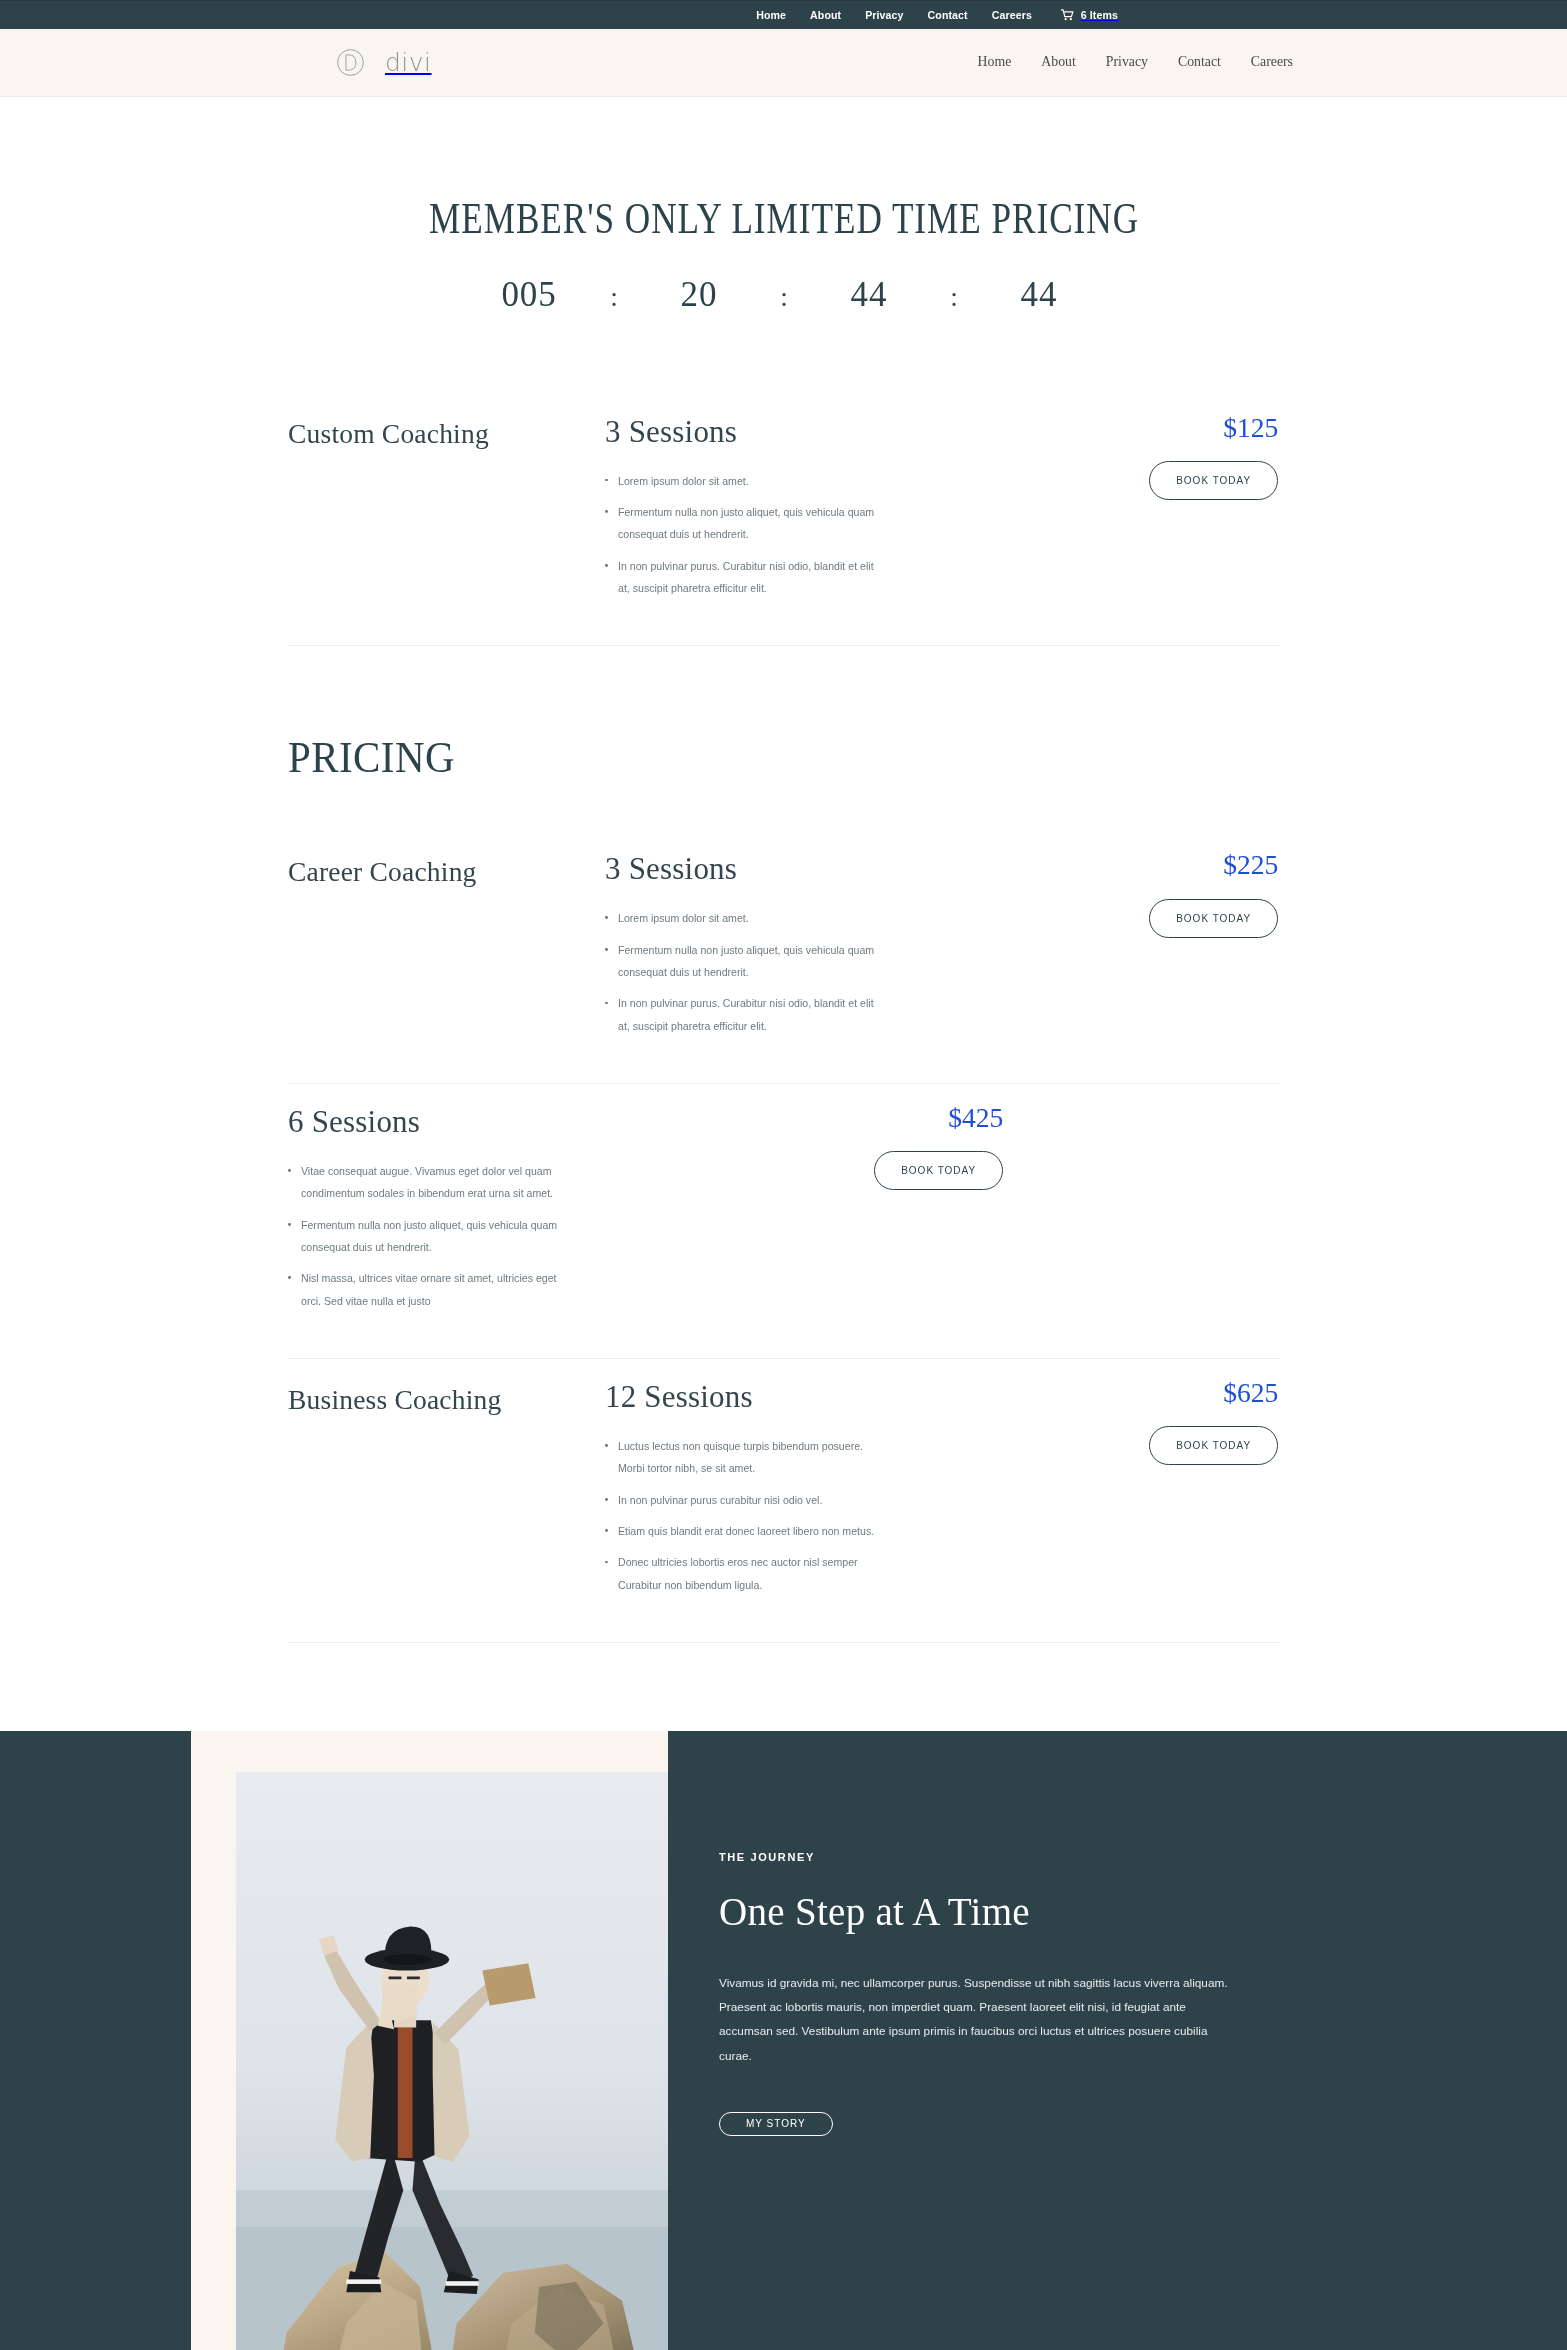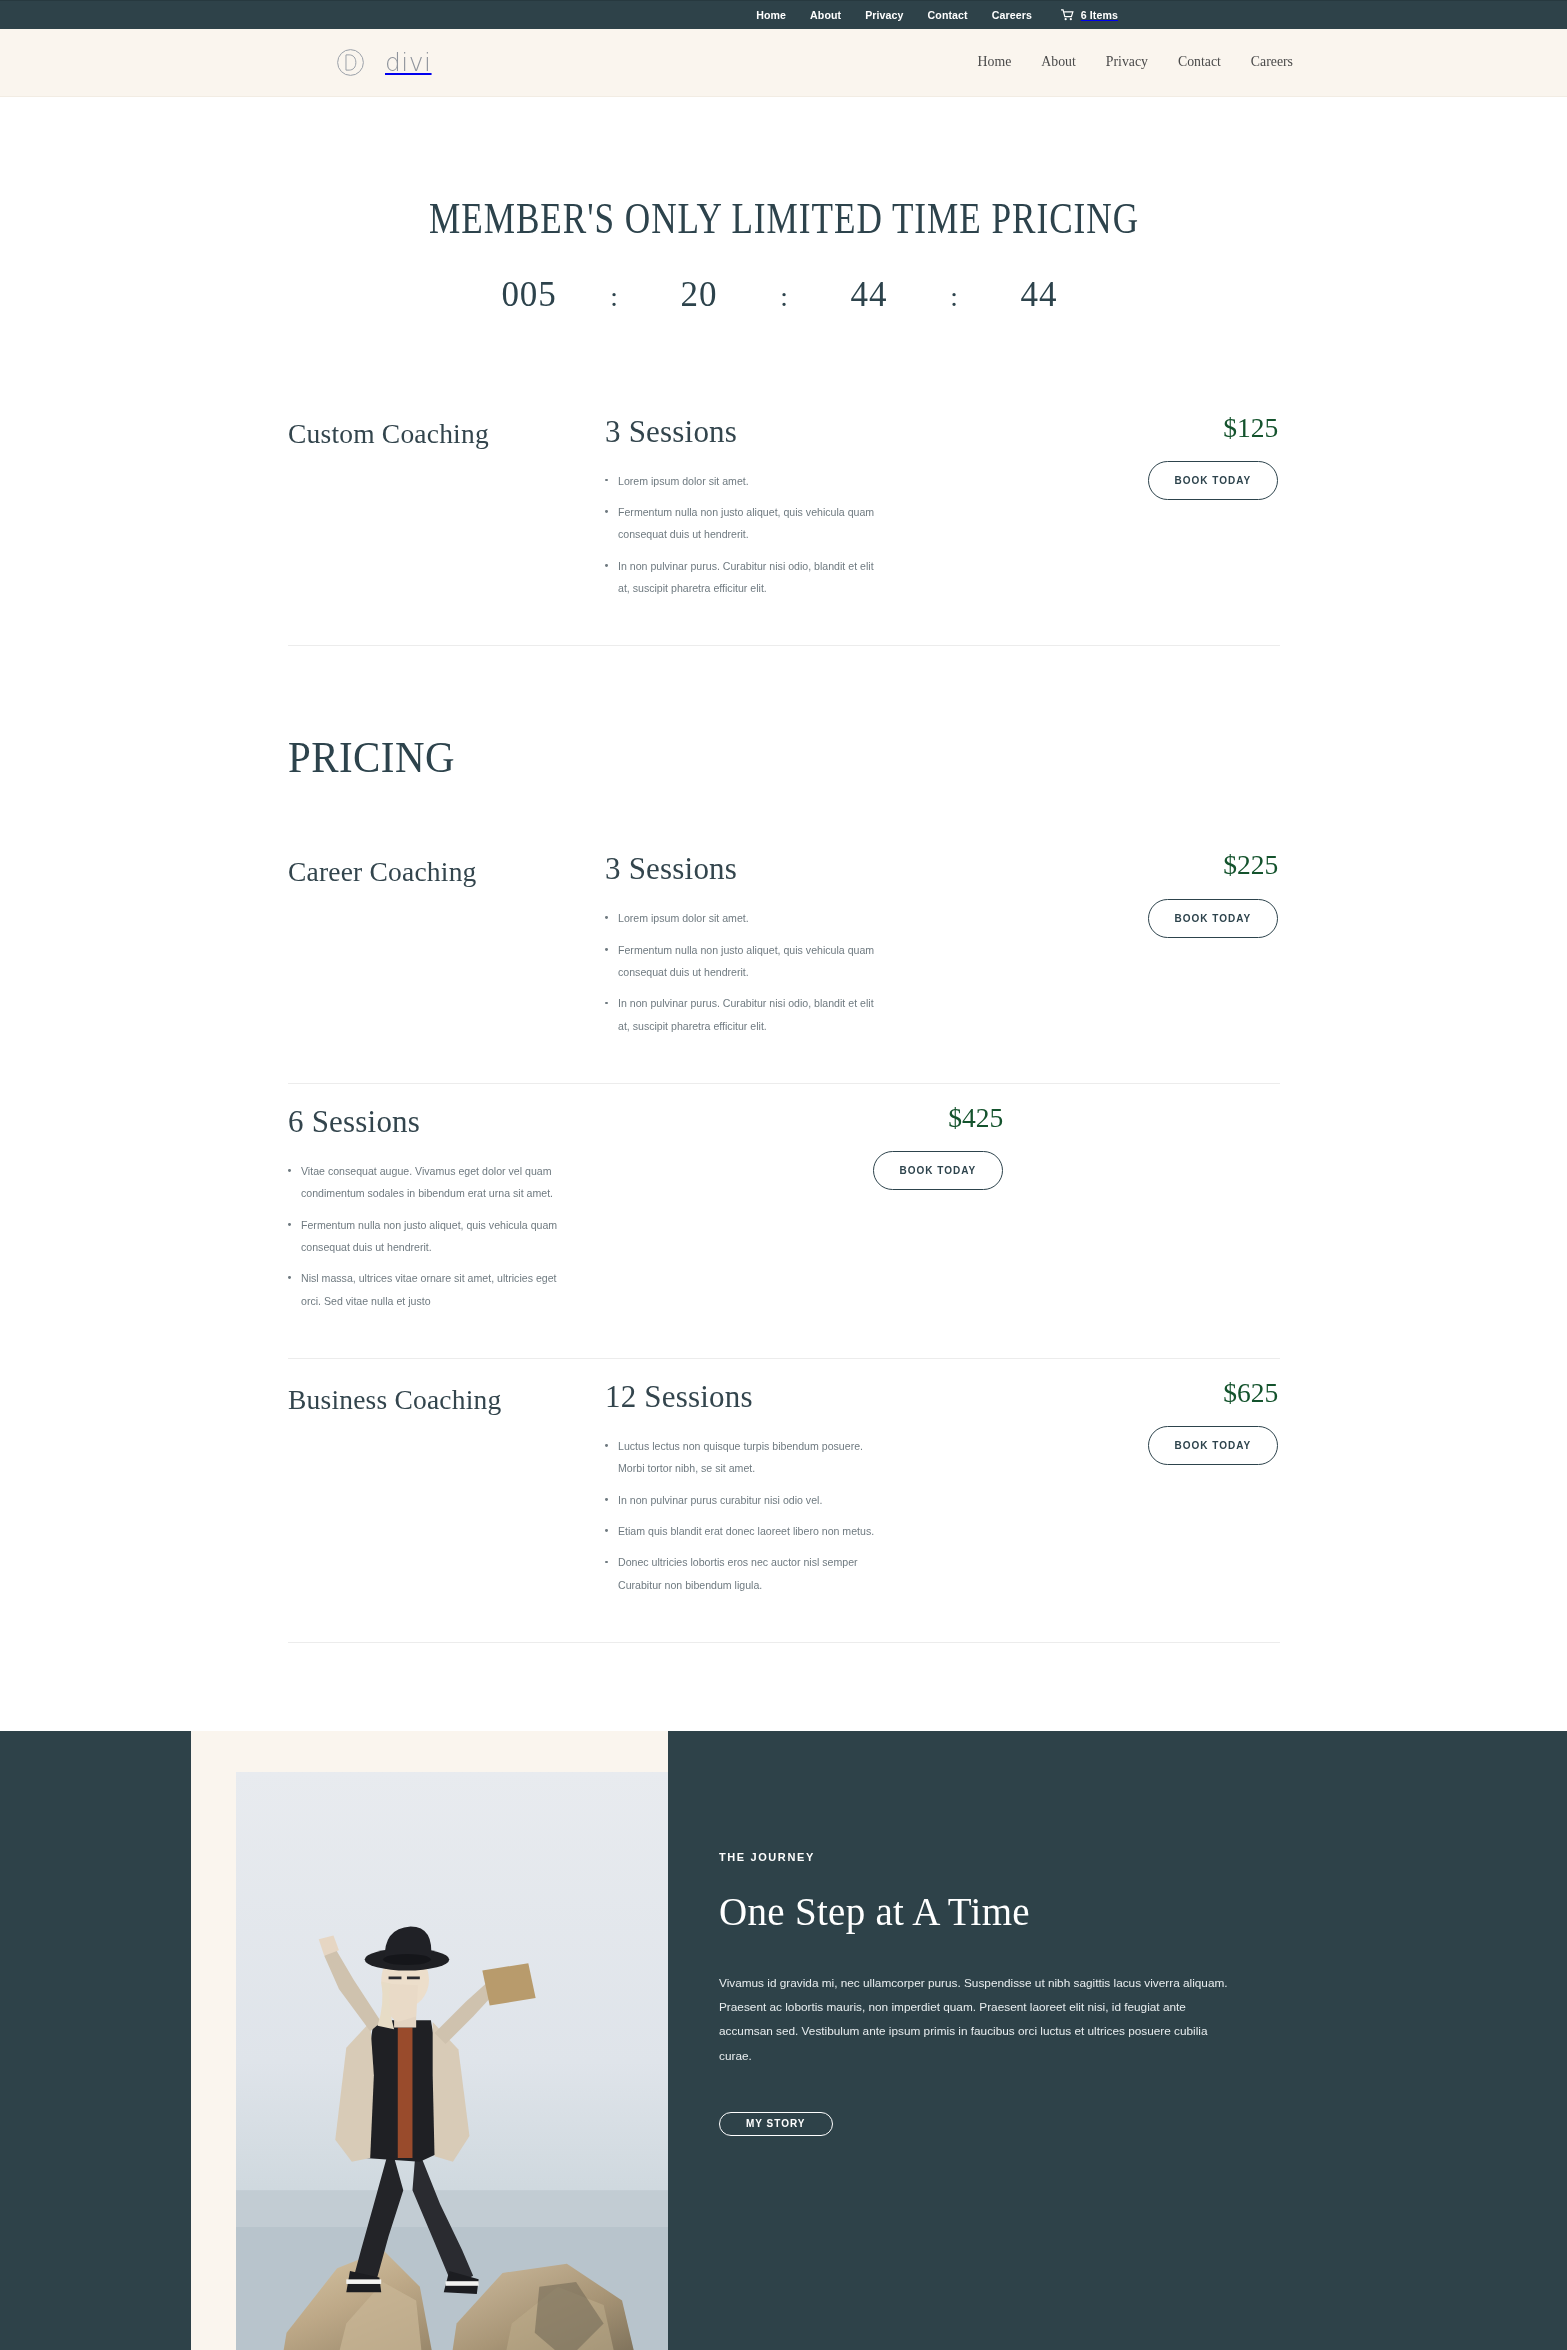--- a/index.html
+++ b/index.html
@@ -134,35 +134,35 @@
     position: absolute;
     left: 0; top: 9.2px;
     width: 2.8px; height: 2.8px;
     border-radius: 50%;
     background: #6f7a80;
   }
   .price-col { text-align: right; padding-right: 1.8px; }
   .price-amount {
     font-family: "Liberation Serif", serif;
     font-size: 27.5px;
-    color: #14532d;
+    color: #1d4ed8;
     line-height: 1;
     margin-bottom: 20px;
     display: block;
   }
   .btn-pill {
     display: inline-flex;
     align-items: center;
     justify-content: center;
     border: 1.4px solid #2d434c;
     border-radius: 37px;
     color: #2d434c;
     background: transparent;
     font-size: 10px;
-    font-weight: bold;
+    font-weight: normal;
     letter-spacing: 1px;
     padding: 0 26px;
     height: 39px;
     min-width: 120px;
     cursor: pointer;
     font-family: "Liberation Sans", sans-serif;
   }
 
   
   .journey {

